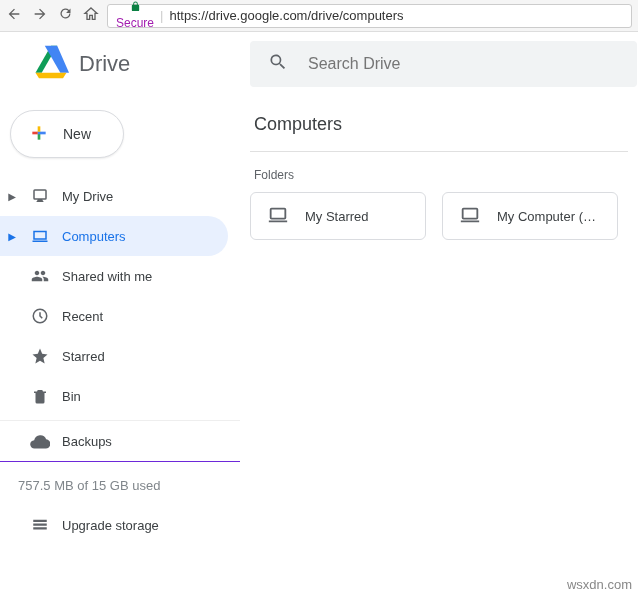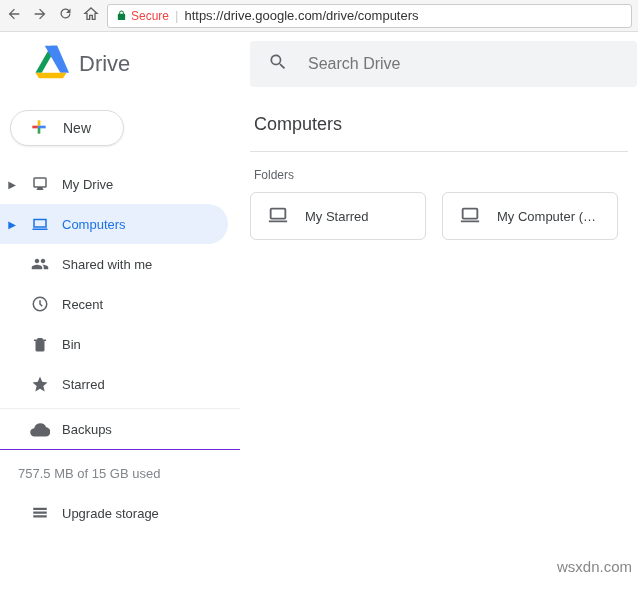--- a/index.html
+++ b/index.html
@@ -3,57 +3,57 @@
   <meta charset="utf-8">
   <style>
     * { margin: 0; padding: 0; box-sizing: border-box; font-family: Arial, 'Helvetica Neue', sans-serif; }
     body { width: 638px; height: 592px; background: #fff; position: relative; overflow: hidden; }
     
     
     .browser-bar { height: 32px; background: #f5f5f5; border-bottom: 1px solid #ddd; display: flex; align-items: center; padding: 0 6px; gap: 8px; }
     .nav-icons { display: flex; gap: 10px; align-items: center; color: #5f6368; }
     .nav-icons svg { fill: #616161; }
     .addr-box { flex: 1; height: 24px; background: #fff; border: 1px solid #ccc; border-radius: 3px; display: flex; align-items: center; padding: 0 8px; font-size: 13px; gap: 6px; }
-    .secure { color: #ef4444; font-size: 12px; display: flex; align-items: center; gap: 4px; }
+    .secure { color: #a21caf; font-size: 12px; display: flex; align-items: center; gap: 4px; flex-direction: column; }
     .url-sep { color: #ccc; }
     .url-text { color: #333; }
     
     
     .app-header { height: 64px; display: flex; align-items: center; }
     .logo-side { width: 250px; padding-left: 33px; display: flex; align-items: center; gap: 10px; }
     .app-name { font-size: 22px; color: #5f6368; }
     .search-wrap { flex: 1; padding-right: 1px; }
     .search-box { background: #f1f3f4; border-radius: 4px; height: 46px; display: flex; align-items: center; padding: 0 18px; gap: 20px; }
     .search-box input { border: none; background: transparent; font-size: 16px; color: #5f6368; outline: none; flex: 1; }
     
     
     .content { display: flex; height: calc(100% - 96px - 18px); }
     .sidebar { width: 240px; padding-top: 14px; }
-    .new-btn { margin-left: 10px; width: 114px; height: 36px; border: 1px solid #dadce0; border-radius: 24px; background: #fff; display: flex; align-items: center; gap: 12px; padding-left: 16px; font-size: 14px; color: #3c4043; font-weight: 500; box-shadow: 0 1px 2px rgba(0,0,0,0.08); cursor: pointer; }
+    .new-btn { margin-left: 10px; width: 114px; height: 48px; border: 1px solid #dadce0; border-radius: 24px; background: #fff; display: flex; align-items: center; gap: 12px; padding-left: 16px; font-size: 14px; color: #3c4043; font-weight: 500; box-shadow: 0 1px 2px rgba(0,0,0,0.08); cursor: pointer; }
     
     .nav-list { margin-top: 18px; border-bottom: 1px solid #eee; padding-bottom: 4px; }
     .nav-item { height: 40px; display: flex; align-items: center; padding-left: 6px; gap: 12px; font-size: 13px; color: #3c4043; cursor: pointer; border-radius: 0 20px 20px 0; margin-right: 12px; position: relative; }
     .nav-item .expand { width: 12px; display: flex; justify-content: center; font-size: 10px; color: #5f6368; }
     .nav-item .ico { width: 20px; display: flex; justify-content: center; color: #5f6368; }
     .nav-item.selected { background: #e8f0fe; color: #1a73e8; }
     .nav-item.selected .ico { color: #1a73e8; }
     .nav-item.selected .expand { color: #1a73e8; }
     
     .backups { border-bottom: 1px solid #6d28d9; }
     .storage { padding: 16px 0 12px 18px; font-size: 13px; color: #80868b; }
     
     
     .main { flex: 1; padding: 0 10px 0 10px; }
     .page-title { font-size: 18px; color: #3c4043; padding: 18px 0 16px 4px; border-bottom: 1px solid #e0e0e0; }
     .section-label { font-size: 12px; color: #5f6368; padding: 16px 0 10px 4px; font-weight: 500; }
     .folder-grid { display: flex; gap: 16px; }
     .folder-card { width: 176px; height: 48px; border: 1px solid #dadce0; border-radius: 6px; display: flex; align-items: center; padding: 0 16px; gap: 16px; font-size: 13px; color: #3c4043; font-weight: 500; cursor: pointer; overflow: hidden; }
     .folder-card .lbl { white-space: nowrap; overflow: hidden; text-overflow: ellipsis; }
     
-    .watermark { position: absolute; bottom: 17px; right: 6px; font-size: 15px; color: #888; }
+    .watermark { position: absolute; bottom: 0; right: 6px; font-size: 13px; color: #888; }
   </style>
 </head>
 <body>
 
 <div class="browser-bar">
   <div class="nav-icons">
     <span><svg width="16" height="16" viewBox="0 0 24 24">
           <path d="M20 11H7.8l5.6-5.6L12 4l-8 8 8 8 1.4-1.4L7.8 13H20z"></path>
         </svg></span>
     <span><svg width="16" height="16" viewBox="0 0 24 24">
@@ -151,33 +151,33 @@
               <circle cx="12" cy="12" r="9"></circle>
               <path d="M12 7v5l3 3"></path>
             </svg>
           </span>
         <span>Recent</span>
       </div>
       <div class="nav-item">
         <span class="expand"></span>
         <span class="ico">
             <svg width="18" height="18" viewBox="0 0 24 24" fill="#5f6368">
+              <path d="M12 2l2.9 6.9L22 10l-5.5 4.8L18.2 22 12 18.3 5.8 22l1.7-7.2L2 10l7.1-1.1z"></path>
+            </svg>
+          </span>
+        <span>Starred</span>
+      </div>
+      <div class="nav-item">
+        <span class="expand"></span>
+        <span class="ico">
+            <svg width="18" height="18" viewBox="0 0 24 24" fill="#5f6368">
               <path d="M6 7h12v13a2 2 0 0 1-2 2H8a2 2 0 0 1-2-2V7zm3-3h6l1 2h4v2H4V6h4l1-2z"></path>
             </svg>
           </span>
         <span>Bin</span>
-      </div>
-      <div class="nav-item">
-        <span class="expand"></span>
-        <span class="ico">
-            <svg width="18" height="18" viewBox="0 0 24 24" fill="#5f6368">
-              <path d="M12 2l2.9 6.9L22 10l-5.5 4.8L18.2 22 12 18.3 5.8 22l1.7-7.2L2 10l7.1-1.1z"></path>
-            </svg>
-          </span>
-        <span>Starred</span>
       </div>
     </div>
 
     <div class="backups">
       <div class="nav-item">
         <span class="expand"></span>
         <span class="ico">
             <svg width="20" height="20" viewBox="0 0 24 24" fill="#5f6368">
               <path d="M19.4 10A7.5 7.5 0 0 0 5 11a5 5 0 0 0 .5 10h13a4.5 4.5 0 0 0 .9-11z"></path>
             </svg>

